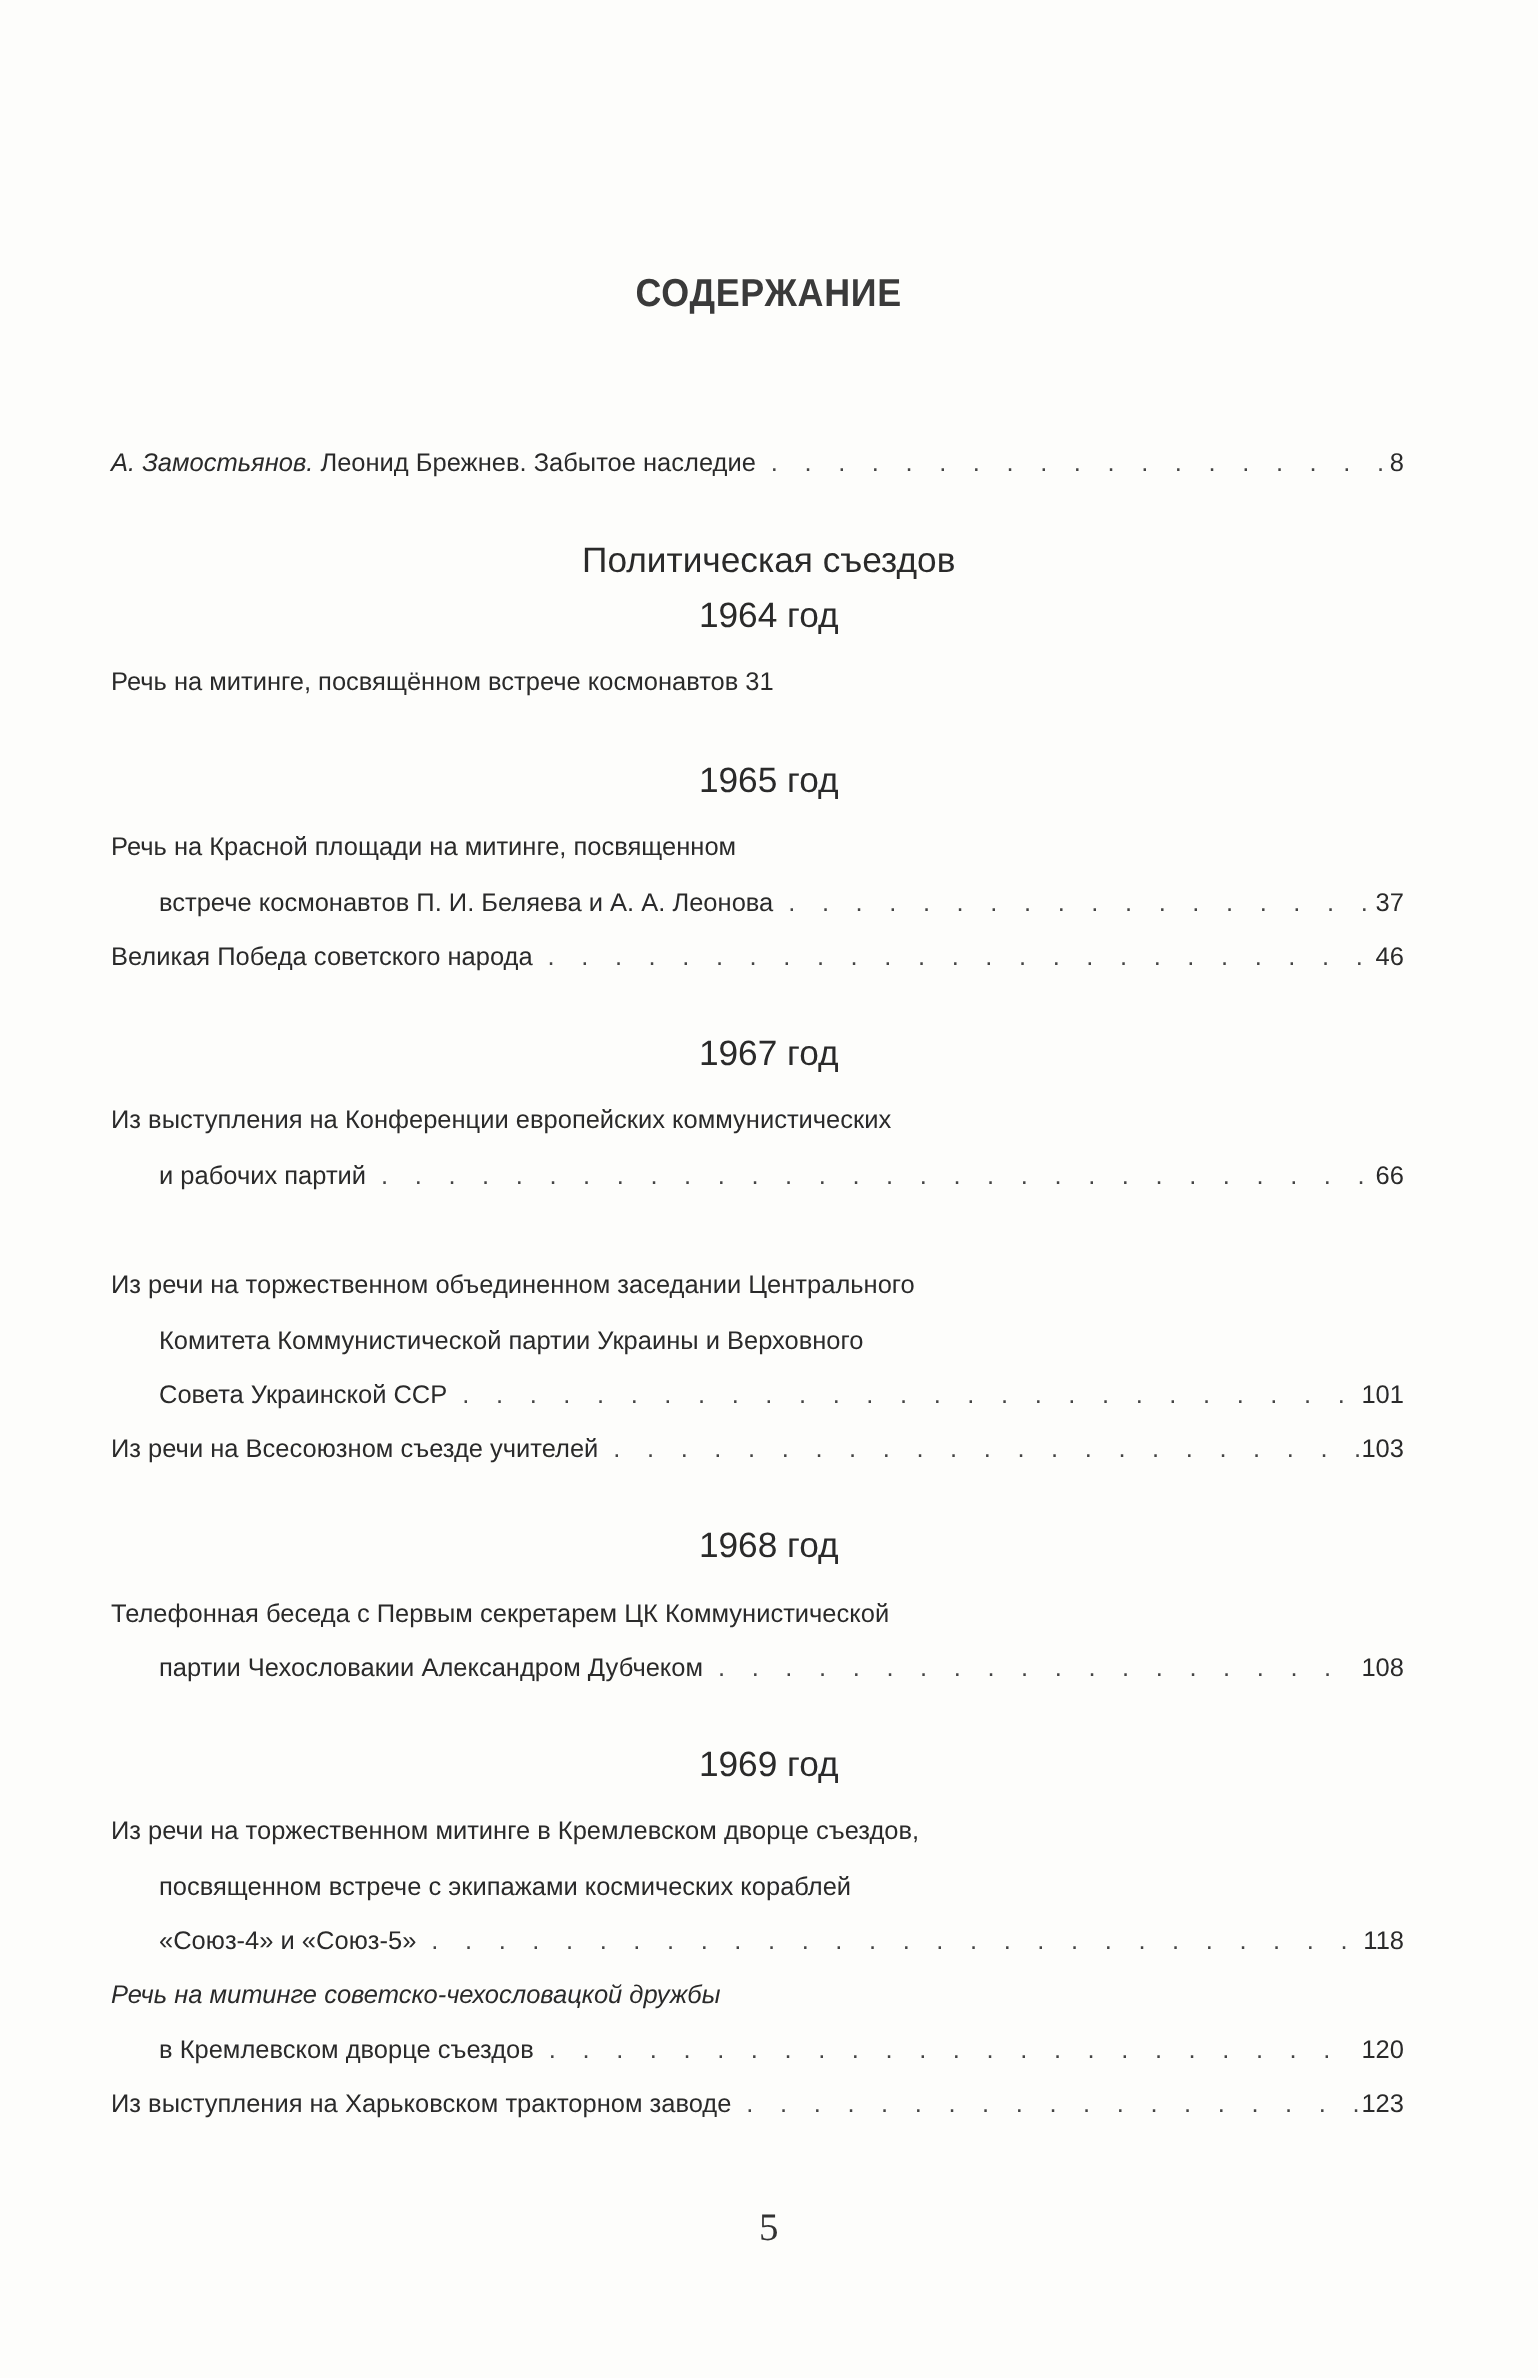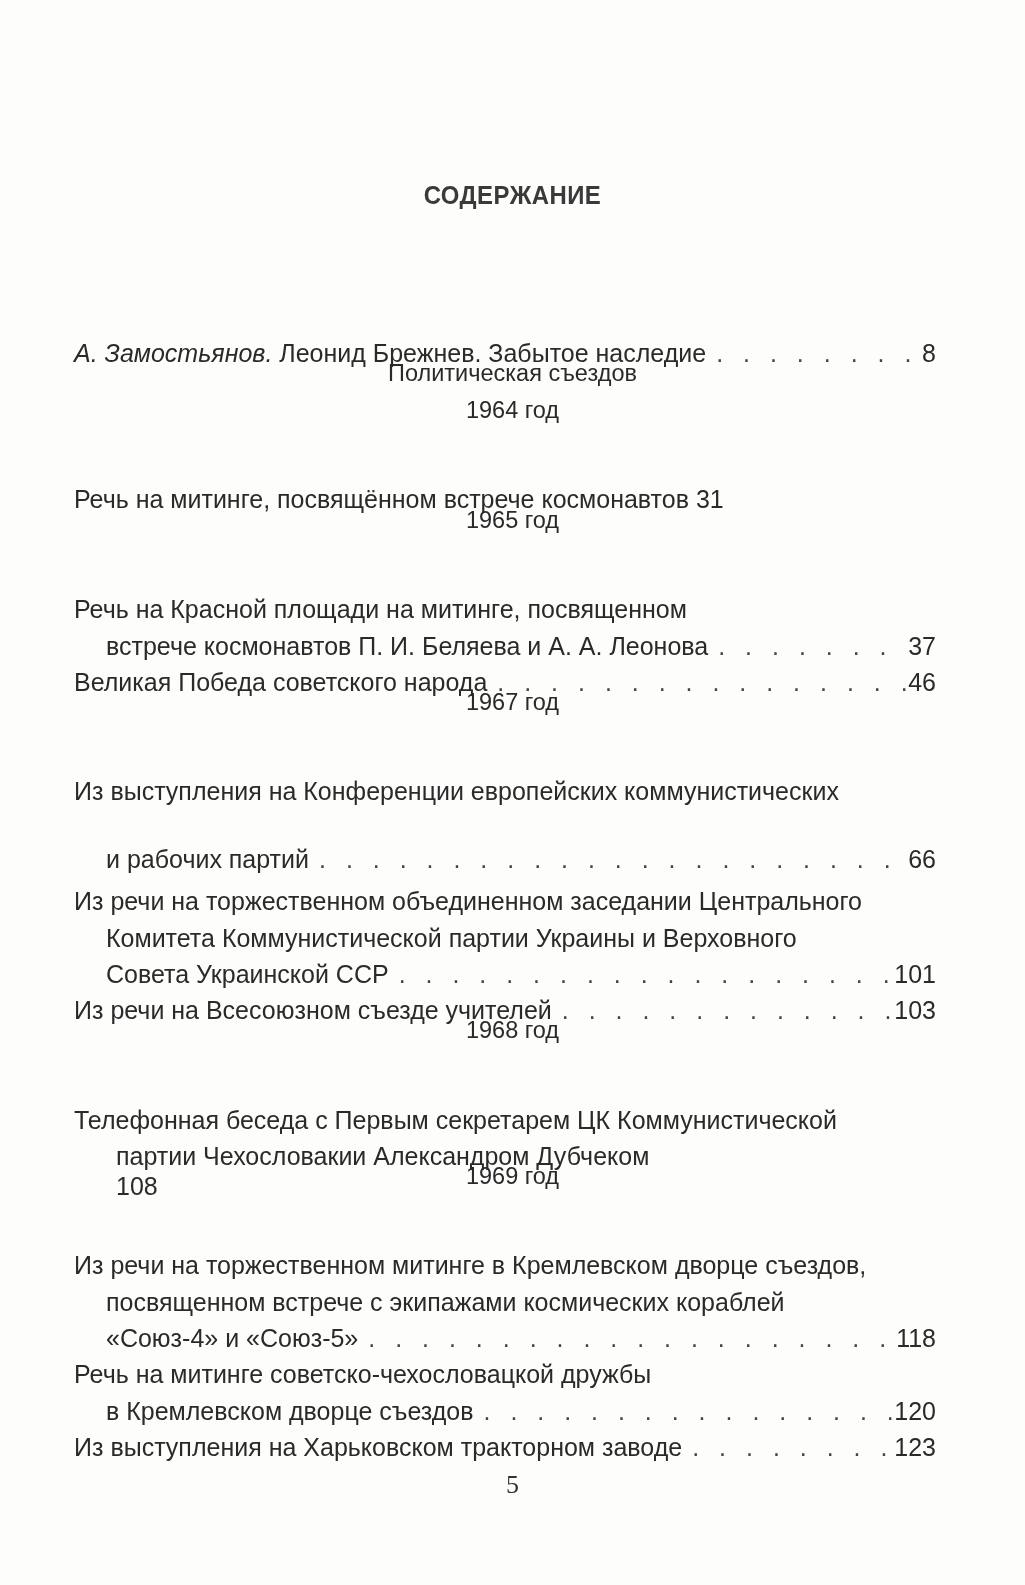--- a/index.html
+++ b/index.html
@@ -28,27 +28,26 @@
       font-size: 26px;
       font-weight: bold;
       letter-spacing: 0.5px;
       color: #3a3a3a;
       transform: scaleX(0.92);
     }
     .line {
       position: absolute;
       left: 74px;
       width: 862px;
-      font-size: 25px;
+      font-size: 17px;
       line-height: 30px;
       height: 30px;
       white-space: nowrap;
       display: flex;
       align-items: baseline;
-      margin-top: 44px;
     }
     .line.indent { left: 106px; width: 830px; }
     .line .txt { flex: 0 0 auto; }
     .line .txt em { font-style: italic; }
     .line .dots {
       flex: 1 1 auto;
       overflow: hidden;
       margin: 0 2px 0 10px;
       letter-spacing: 6.5px;
       color: #444;
@@ -106,21 +105,21 @@
   <div class="line" style="top:623px;">
     <span class="txt">Великая Победа советского народа</span>
     <span class="dots"></span>
     <span class="num">46</span>
   </div>
 
   <div class="center" style="top:687px;">1967 год</div>
   <div class="line" style="top:732px;">
     <span class="txt">Из выступления на Конференции европейских коммунистических</span>
   </div>
-  <div class="line indent" style="top:800px;align-items:flex-end;">
+  <div class="line indent" style="top:769px;align-items:flex-end;">
     <span class="txt">и рабочих партий</span>
     <span class="dots"></span>
     <span class="num">66</span>
   </div>
   <div class="line" style="top:842px;">
     <span class="txt">Из речи на торжественном объединенном заседании Центрального</span>
   </div>
   <div class="line indent" style="top:879px;">
     <span class="txt">Комитета Коммунистической партии Украины и Верховного</span>
   </div>
@@ -132,39 +131,39 @@
   <div class="line" style="top:951px;">
     <span class="txt">Из речи на Всесоюзном съезде учителей</span>
     <span class="dots"></span>
     <span class="num">103</span>
   </div>
 
   <div class="center" style="top:1015px;">1968 год</div>
   <div class="line" style="top:1061px;">
     <span class="txt">Телефонная беседа с Первым секретарем ЦК Коммунистической</span>
   </div>
-  <div class="line indent" style="top:1097px;flex-direction:column;">
+  <div class="line indent" style="top:1097px;">
     <span class="txt">партии Чехословакии Александром Дубчеком</span>
     <span class="dots"></span>
     <span class="num">108</span>
   </div>
 
   <div class="center" style="top:1161px;">1969 год</div>
   <div class="line" style="top:1206px;">
     <span class="txt">Из речи на торжественном митинге в Кремлевском дворце съездов,</span>
   </div>
   <div class="line indent" style="top:1243px;">
     <span class="txt">посвященном встрече с экипажами космических кораблей</span>
   </div>
   <div class="line indent" style="top:1279px;">
     <span class="txt">«Союз-4» и «Союз-5»</span>
     <span class="dots"></span>
     <span class="num">118</span>
   </div>
-  <div class="line" style="top:1315px;">
+  <div class="line" style="top:1315px;font-style:italic;">
     <span class="txt">Речь на митинге советско-чехословацкой дружбы</span>
   </div>
   <div class="line indent" style="top:1352px;">
     <span class="txt">в Кремлевском дворце съездов</span>
     <span class="dots"></span>
     <span class="num">120</span>
   </div>
   <div class="line" style="top:1388px;text-align:center;">
     <span class="txt">Из выступления на Харьковском тракторном заводе</span>
     <span class="dots"></span>

